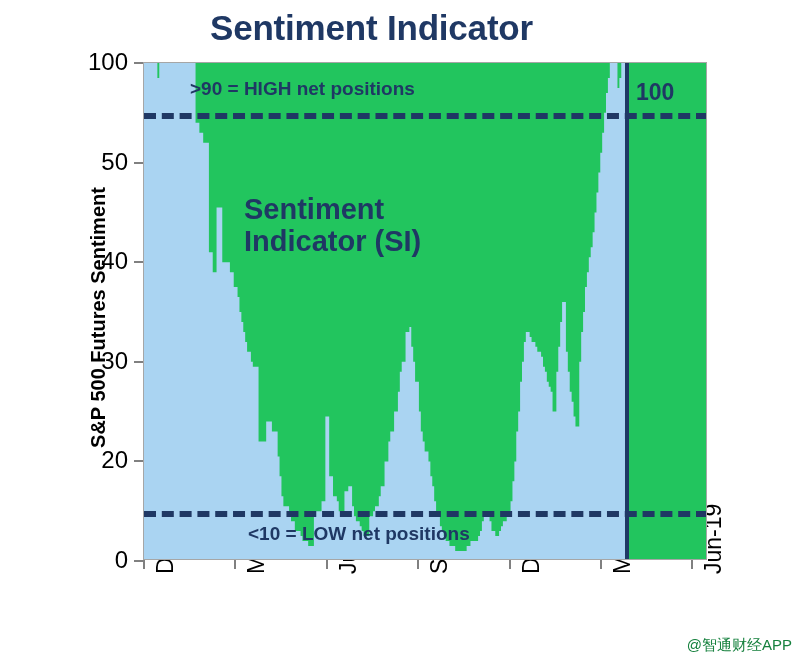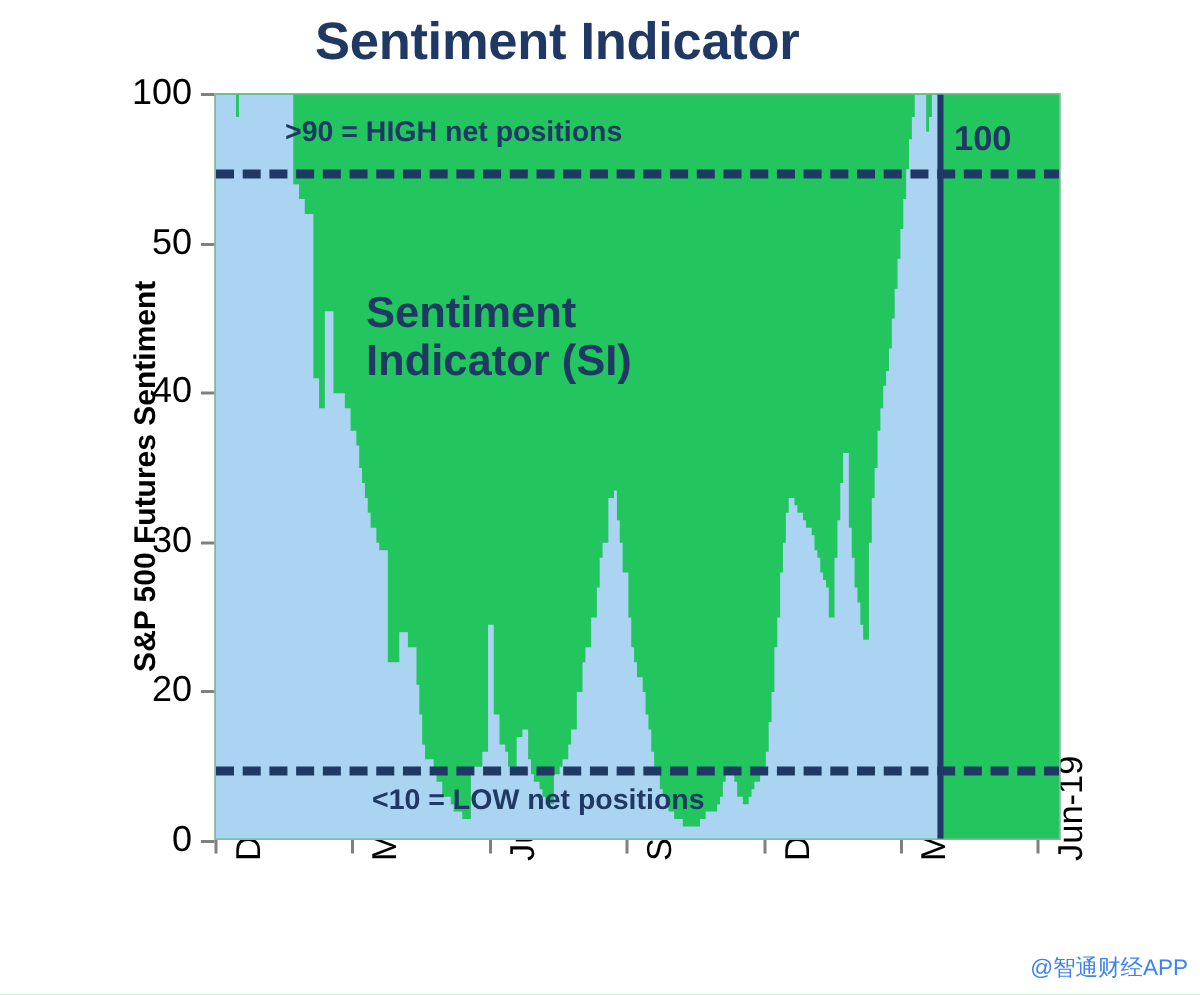--- a/index.html
+++ b/index.html
@@ -168,21 +168,21 @@
     transform: rotate(-90deg);
     transform-origin: left top;
   }
 
   
   #watermark {
     position: absolute;
     right: 8px;
     bottom: 8px;
     font-size: 15px;
-    color: #3b82f6;
+    color: #15803d;
     white-space: nowrap;
   }
 </style>
 </head>
 <body>
 
 <div id="chart-root">
 
   <div id="chart-title">Sentiment Indicator</div>
 

